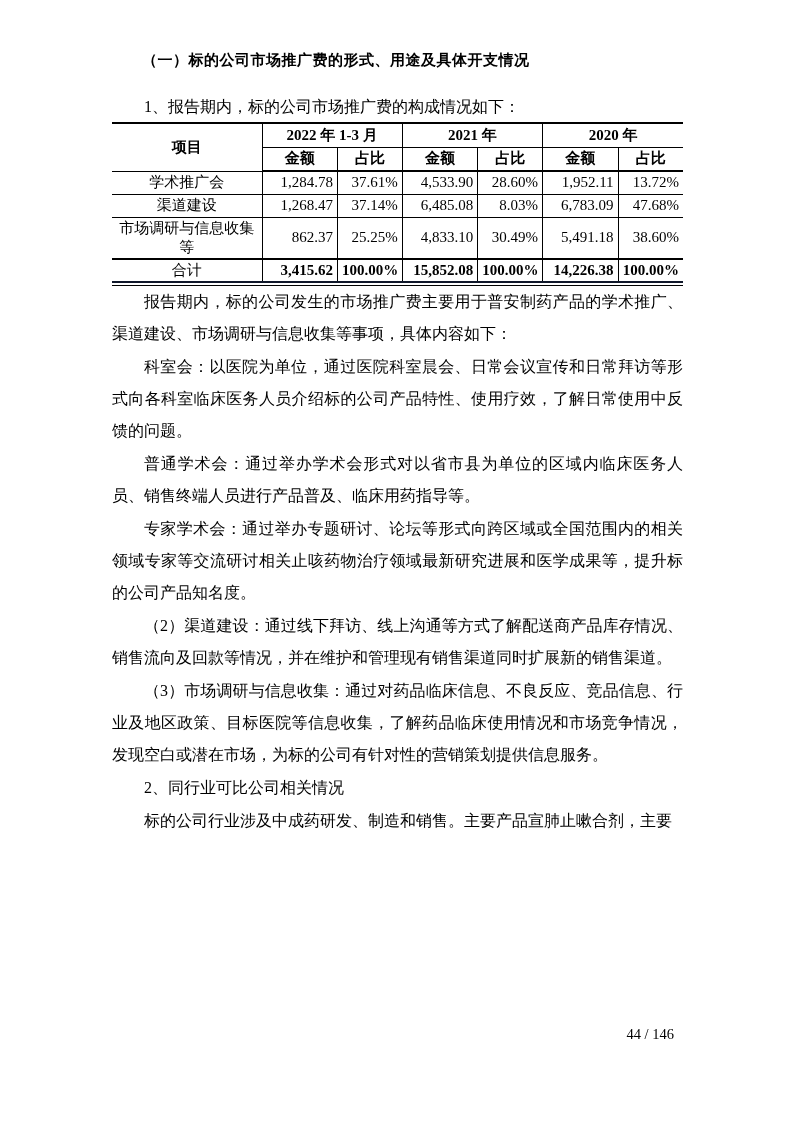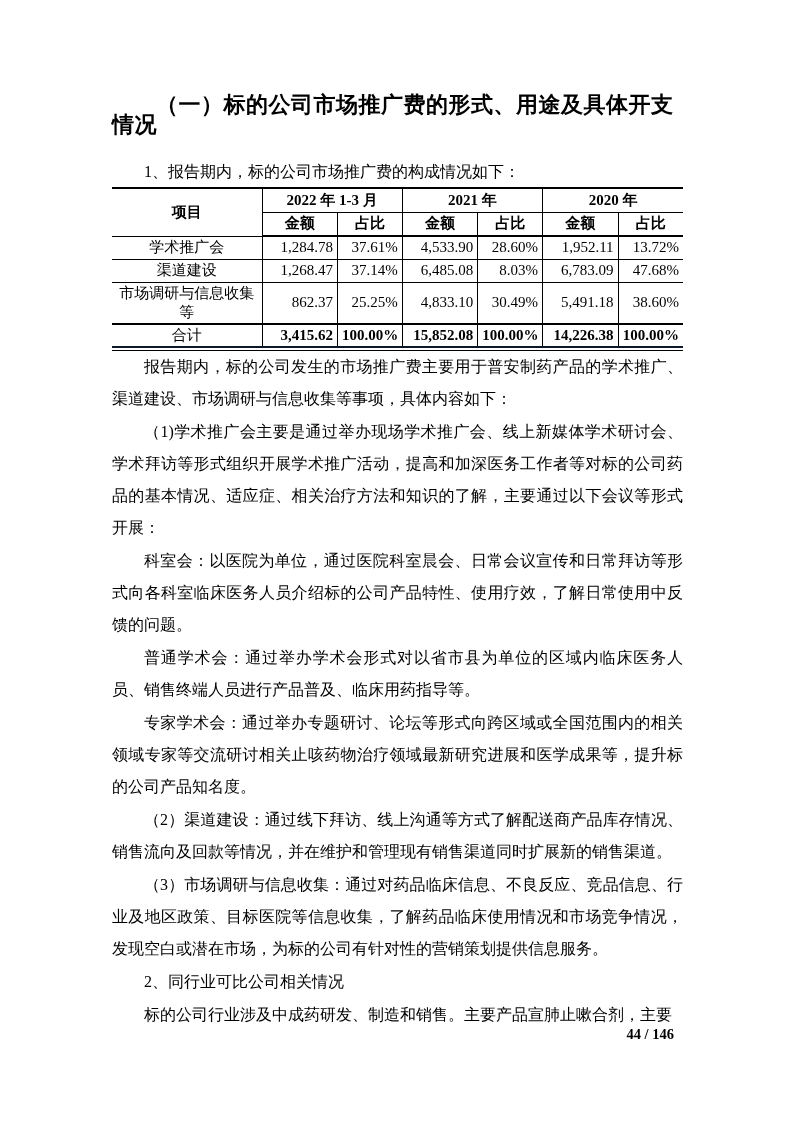--- a/index.html
+++ b/index.html
@@ -16,22 +16,22 @@
     overflow: hidden;
     margin: 0 auto;
   }
   .content {
     position: absolute;
     left: 112px;
     top: 0;
     width: 571px;
   }
   .heading {
-    margin-top: 95px;
-    font-size: 22px;
+    margin-top: 50px;
+    font-size: 15px;
     line-height: 20px;
     font-weight: bold;
     text-indent: 2em;
     letter-spacing: 0.5px;
   }
   .intro {
     margin-top: 27px;
     font-size: 16px;
     line-height: 20px;
     text-indent: 2em;
@@ -81,21 +81,21 @@
     text-align: justify;
     text-indent: 2em;
     margin: 0 0 1px 0;
   }
   .body-text p.no-just { text-align: left; }
   .page-number {
     position: absolute;
     top: 1026px;
     right: 119px;
     font-size: 14.5px;
-    font-weight: bold;
+    font-weight: normal;
     font-family: "Liberation Serif", "DejaVu Serif", serif;
   }
 </style>
 </head>
 <body>
 
 <div class="page">
   <div class="content">
 
     <div class="heading">（一）标的公司市场推广费的形式、用途及具体开支情况</div>
@@ -166,21 +166,20 @@
             <td class="c-num">100.00%</td>
             <td class="c-num">14,226.38</td>
             <td class="c-num">100.00%</td>
           </tr>
         </tbody>
       </table>
     </div>
 
     <div class="body-text">
       <p>报告期内，标的公司发生的市场推广费主要用于普安制药产品的学术推广、渠道建设、市场调研与信息收集等事项，具体内容如下：</p>
-      <p>（1)学术推广会主要是通过举办现场学术推广会、线上新媒体学术研讨会、学术拜访等形式组织开展学术推广活动，提高和加深医务工作者等对标的公司药品的基本情况、适应症、相关治疗方法和知识的了解，主要通过以下会议等形式开展：</p>
       <p>科室会：以医院为单位，通过医院科室晨会、日常会议宣传和日常拜访等形式向各科室临床医务人员介绍标的公司产品特性、使用疗效，了解日常使用中反馈的问题。</p>
       <p>普通学术会：通过举办学术会形式对以省市县为单位的区域内临床医务人员、销售终端人员进行产品普及、临床用药指导等。</p>
       <p>专家学术会：通过举办专题研讨、论坛等形式向跨区域或全国范围内的相关领域专家等交流研讨相关止咳药物治疗领域最新研究进展和医学成果等，提升标的公司产品知名度。</p>
       <p>（2）渠道建设：通过线下拜访、线上沟通等方式了解配送商产品库存情况、销售流向及回款等情况，并在维护和管理现有销售渠道同时扩展新的销售渠道。</p>
       <p>（3）市场调研与信息收集：通过对药品临床信息、不良反应、竞品信息、行业及地区政策、目标医院等信息收集，了解药品临床使用情况和市场竞争情况，发现空白或潜在市场，为标的公司有针对性的营销策划提供信息服务。</p>
       <p class="no-just">2、同行业可比公司相关情况</p>
       <p>标的公司行业涉及中成药研发、制造和销售。主要产品宣肺止嗽合剂，主要</p>
     </div>
 
   </div>

